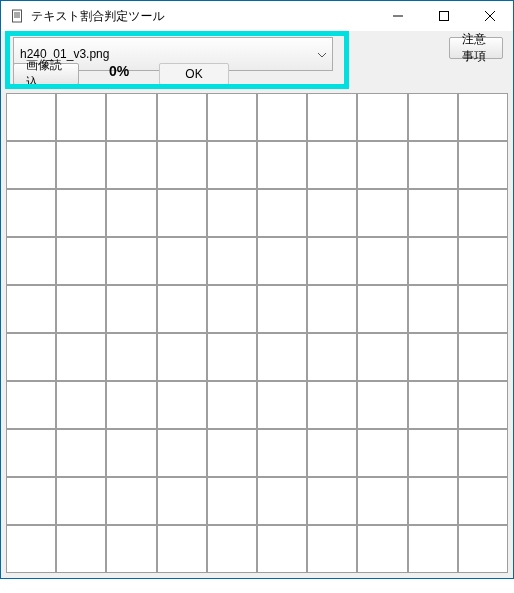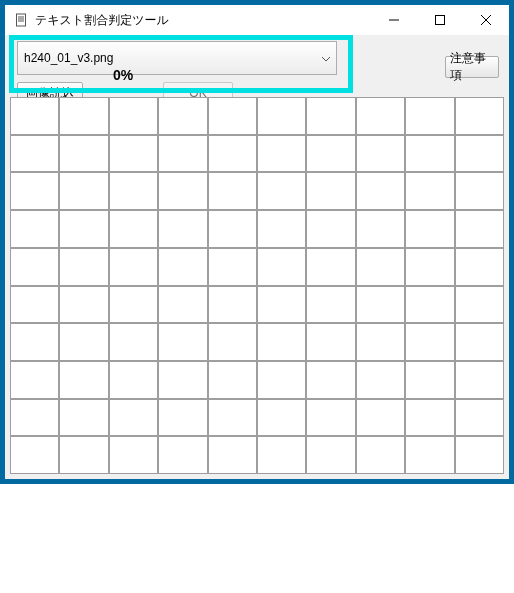--- a/index.html
+++ b/index.html
@@ -6,23 +6,23 @@
   body {
     font-family: "Meiryo UI", "MS Gothic", sans-serif;
     font-size: 12px;
     background: #fff;
     width: 514px;
     height: 593px;
     overflow: hidden;
   }
   .window {
     width: 514px;
-    height: 484px;
+    height: 579px;
     background: #fff;
-    border: 5px solid #0369a1;
+    border: 1px solid #0369a1;
     display: flex;
     flex-direction: column;
   }
   .titlebar {
     height: 30px;
     background: #fff;
     display: flex;
     align-items: center;
     border-bottom: 0;
   }
@@ -78,29 +78,28 @@
   .dropdown .dd-caret {
     position: absolute; right: 6px; top: 50%; transform: translateY(-50%);
     color: #555;
   }
   .btn {
     height: 22px;
     background: linear-gradient(#fefefe,#e6e6e6);
     border: 1px solid #adadad;
     border-radius: 2px;
     display: inline-flex; align-items: center; justify-content: center;
-    padding: 0 4px;
+    padding: 0 12px;
     font-size: 12px;
     color: #000;
     cursor: pointer;
-    margin-top: 15px;
   }
   .btn.disabled {
     background: #f4f4f4;
-    color: #737373;
+    color: #000000;
     border-color: #c8c8c8;
     cursor: default;
   }
   .row2 {
     position: absolute;
     left: 12px; top: 32px;
     display: flex; align-items: flex-start; gap: 10px;
   }
   .load-btn { width: 66px; }
   .percent {

